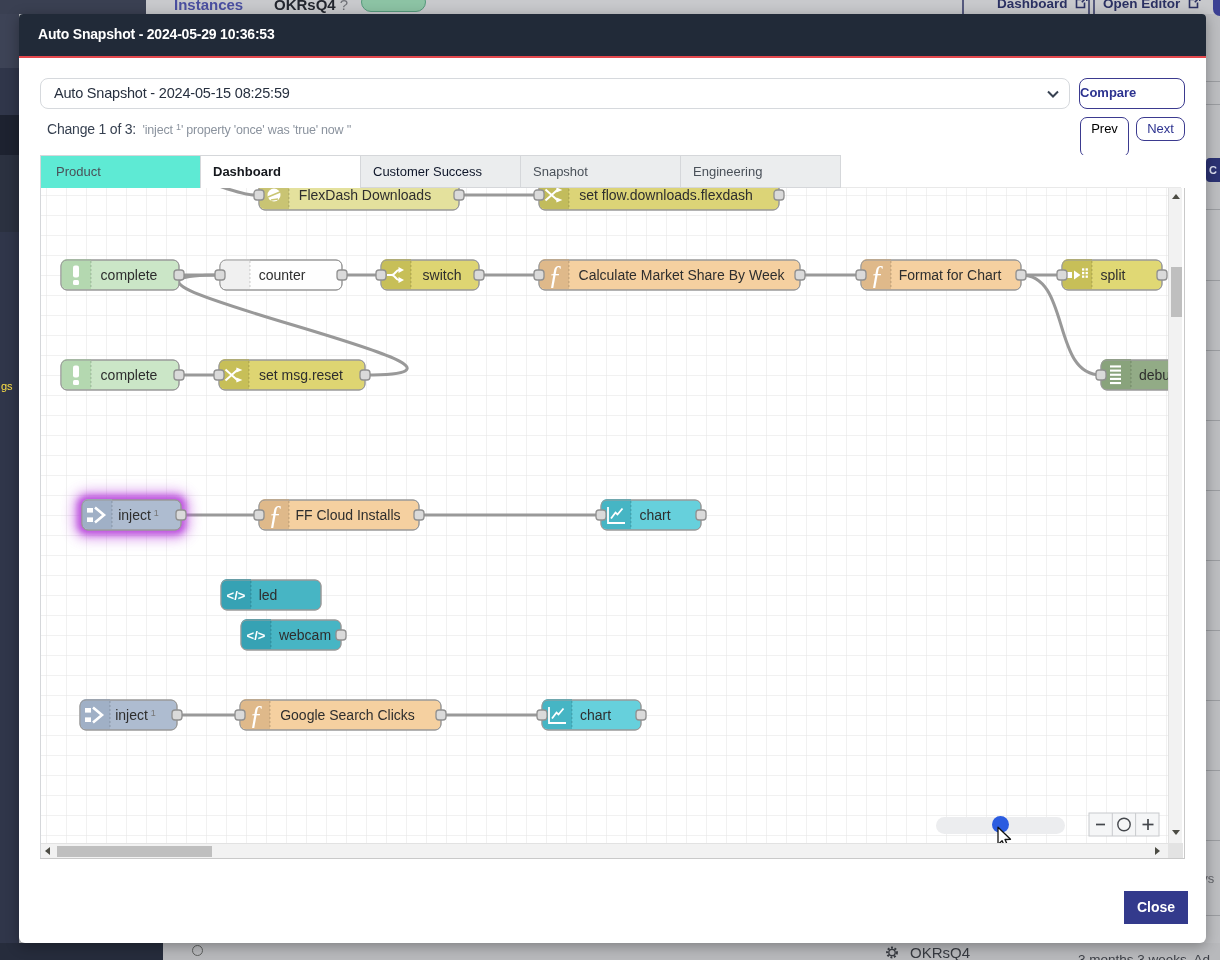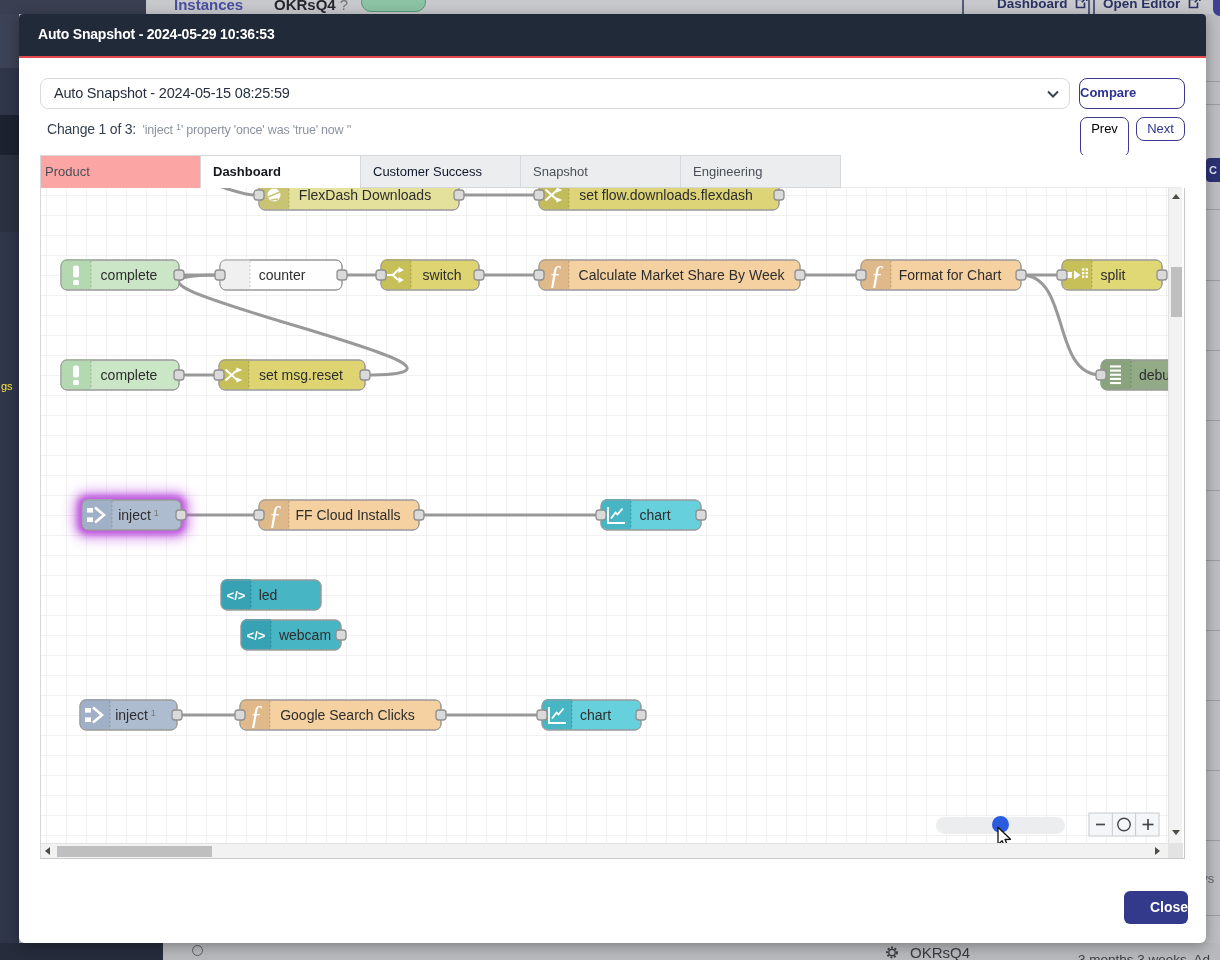--- a/index.html
+++ b/index.html
@@ -84,22 +84,22 @@
      text-align:left;line-height:28px;font-size:13px;font-weight:bold;color:#2d3390;z-index:3;background:#fff">Compare</div>
 
 <div class="abs" style="left:47px;top:121px;font-size:14px;letter-spacing:-0.2px;color:#374151;z-index:3">Change 1 of 3:<span style="font-size:12.5px;color:#8b939e">&nbsp; 'inject <span style="font-size:9px;vertical-align:4px">1</span>' property 'once' was 'true' now ''</span></div>
 <div class="abs" style="left:1080px;top:117px;width:49px;height:40px;border:1.5px solid #3b3a8f;border-radius:7px;
      text-align:center;line-height:21px;font-size:13px;color:#000000;z-index:3;background:#fff">Prev</div>
 <div class="abs" style="left:1136px;top:117px;width:49px;height:24px;border:1.5px solid #3b3a8f;border-radius:8px;
      text-align:center;line-height:21px;font-size:13px;color:#2d3390;z-index:3;background:#fff">Next</div>
 
 <div class="abs" style="left:40px;top:155px;width:1143px;height:703px;z-index:3;background:#fff">
   <div style="position:relative;height:33px;background:#fff">
-    <div class="abs" style="left:0;top:0;width:161px;height:45px;background:#fca5a5;border:1px solid #d5d7da;
-         font-size:13px;color:#4a5159;line-height:32px;padding-left:4px">Product</div>
+    <div class="abs" style="left:0;top:0;width:161px;height:45px;background:#5eead4;border:1px solid #d5d7da;
+         font-size:13px;color:#4a5159;line-height:32px;padding-left:15px">Product</div>
     <div class="abs" style="left:161px;top:0;width:160px;height:33px;background:#fff;border-top:1px solid #d5d7da;border-right:1px solid #d5d7da;
          font-size:13px;color:#15181d;font-weight:bold;line-height:32px;padding-left:12px;z-index:2">Dashboard</div>
     <div class="abs" style="left:321px;top:0;width:160px;height:33px;background:#ebedee;border-top:1px solid #d5d7da;border-right:1px solid #d5d7da;border-bottom:1px solid #d5d7da;
          font-size:13px;color:#0f172a;line-height:32px;padding-left:12px">Customer Success</div>
     <div class="abs" style="left:481px;top:0;width:160px;height:33px;background:#ebedee;border-top:1px solid #d5d7da;border-right:1px solid #d5d7da;border-bottom:1px solid #d5d7da;
          font-size:13px;color:#4a5159;line-height:32px;padding-left:12px">Snapshot</div>
     <div class="abs" style="left:641px;top:0;width:160px;height:33px;background:#ebedee;border-top:1px solid #d5d7da;border-right:1px solid #d5d7da;border-bottom:1px solid #d5d7da;
          font-size:13px;color:#4a5159;line-height:32px;padding-left:12px">Engineering</div>
     <div class="abs" style="left:801px;top:32px;width:340px;height:1px;background:#e9e9e9"></div>
   </div>
@@ -405,14 +405,14 @@
   <div class="abs" style="left:4px;top:3px;width:0;height:0;border-top:4px solid transparent;border-bottom:4px solid transparent;border-right:5.5px solid #4c4c44"></div>
   <div class="abs" style="left:16px;top:2px;width:155px;height:11px;background:#bfbfbf"></div>
   <div class="abs" style="left:1114px;top:3px;width:0;height:0;border-top:4px solid transparent;border-bottom:4px solid transparent;border-left:5.5px solid #4c4c44"></div>
 </div>
 
 <div class="abs" style="left:40px;top:188px;width:1px;height:670px;background:#d5d7da;z-index:5"></div>
 <div class="abs" style="left:1183.5px;top:188px;width:1px;height:670px;background:#c9c9c9;z-index:5"></div>
 <div class="abs" style="left:40px;top:857.5px;width:1145px;height:1px;background:#c9c9c9;z-index:5"></div>
 <div class="abs" style="left:1168px;top:843px;width:15px;height:14.5px;background:#e3e3e3;z-index:5"></div>
 
-<div class="abs" style="left:1124px;top:891px;width:64px;height:33px;background:#333a8c;border-radius:6px;
-     text-align:right;line-height:33px;font-size:14px;font-weight:bold;color:#fff;z-index:4">Close</div>
+<div class="abs" style="left:1124px;top:891px;width:64px;height:33px;background:#333a8c;border-radius:0;
+     text-align:center;line-height:33px;font-size:14px;font-weight:bold;color:#fff;z-index:4">Close</div>
 
 </body></html>

